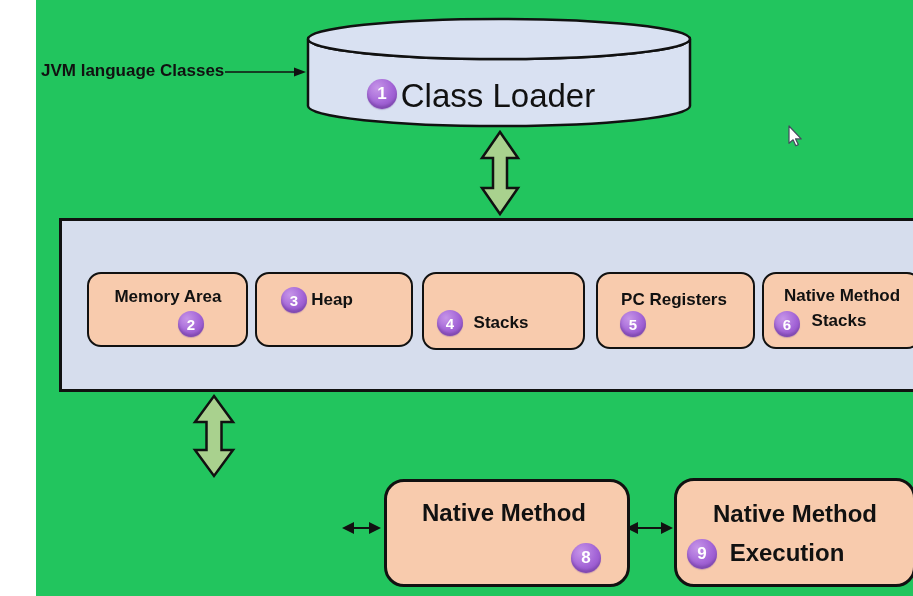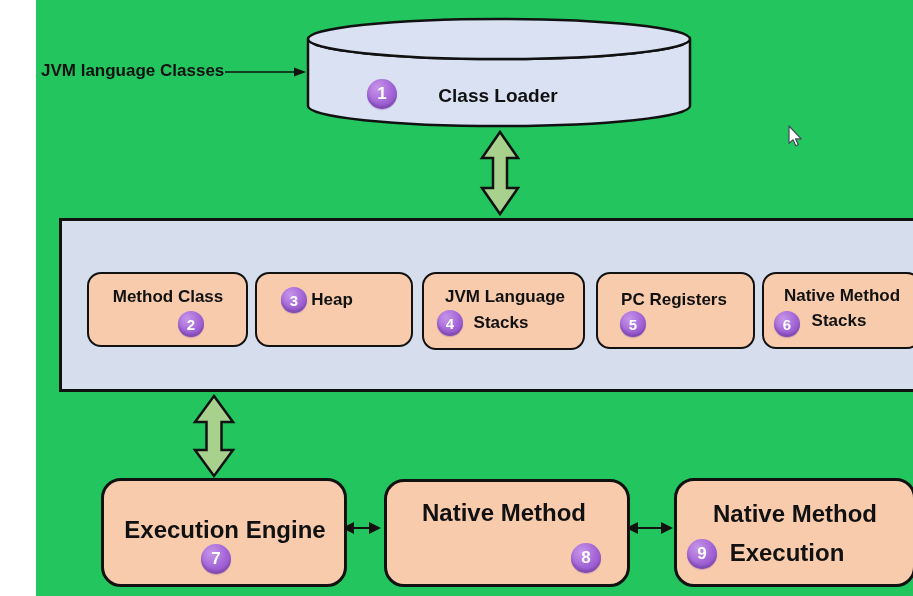--- a/index.html
+++ b/index.html
@@ -19,21 +19,21 @@
   .thin{stroke:var(--ink); stroke-width:1.6; fill:none;}
   .cursor-shape{fill:#fdfdfd; stroke:#454a5e; stroke-width:1.2; stroke-linejoin:round;}
 
   .layer2{position:absolute; left:0; top:0; width:913px; height:596px; z-index:2;}
 
   .abs{position:absolute;}
   .ctr{transform:translate(-50%,-50%); white-space:nowrap;}
 
   .input-label{left:5px; top:61px; font-size:17px; font-weight:bold;}
 
-  .cl-label{left:462px; top:96px; font-size:19px; font-weight:bold;}
+  .cl-label{left:462px; top:96px; font-size:33px; font-weight:normal;}
 
   .memory-box{
     left:23px; top:218px; width:876px; height:168px;
     background:var(--mem); border:3px solid var(--ink);
   }
   .mem-title{left:30px; top:12px; font-size:24px; font-weight:bold; white-space:nowrap;}
 
   .module{
     position:absolute; background:var(--mod);
     border:2.5px solid var(--ink); border-radius:14px;
@@ -118,51 +118,46 @@
   <div class="layer2">
 
     <div class="abs input-label">JVM language Classes</div>
 
     <div class="abs badge lg cl-badge">1</div>
     <div class="abs ctr cl-label">Class Loader</div>
 
     <div class="abs memory-box">
 
       <div class="module box-method">
-        <div class="abs ctr m-label" style="left:79px;top:23px;">Method Class</div>
+        <div class="abs ctr m-label" style="left:79px;top:23px;">Memory Area</div>
         <div class="badge ma-badge">2</div>
       </div>
 
       <div class="module box-heap">
         <div class="badge heap-badge">3</div>
         <div class="abs ctr m-label" style="left:75px;top:26px;">Heap</div>
       </div>
 
       <div class="module box-jls">
-        <div class="abs ctr m-label" style="left:81px;top:23px;">JVM Language</div>
         <div class="badge jls-badge">4</div>
         <div class="abs ctr m-label" style="left:77px;top:49px;">Stacks</div>
       </div>
 
       <div class="module box-pc">
         <div class="abs ctr m-label" style="left:76px;top:26px;text-align:right;">PC Registers</div>
         <div class="badge pc-badge">5</div>
       </div>
 
       <div class="module box-nms">
         <div class="abs ctr m-label" style="left:78px;top:22px;">Native Method</div>
         <div class="badge nms-badge">6</div>
         <div class="abs ctr m-label" style="left:75px;top:47px;">Stacks</div>
       </div>
     </div>
 
-    <div class="bottom-module box-ee">
-      <div class="abs ctr b-label" style="left:121px;top:49px;">Execution Engine</div>
-      <div class="badge lg ee-badge">7</div>
-    </div>
 
     <div class="bottom-module box-nmi">
       <div class="abs ctr b-label" style="left:117px;top:31px;">Native Method</div>
       <div class="badge lg nmi-badge">8</div>
     </div>
 
     <div class="bottom-module box-nml">
       <div class="abs ctr b-label" style="left:118px;top:33px;">Native Method</div>
       <div class="abs ctr b-label" style="left:110px;top:72px;">Execution</div>
       <div class="badge lg nml-badge">9</div>

